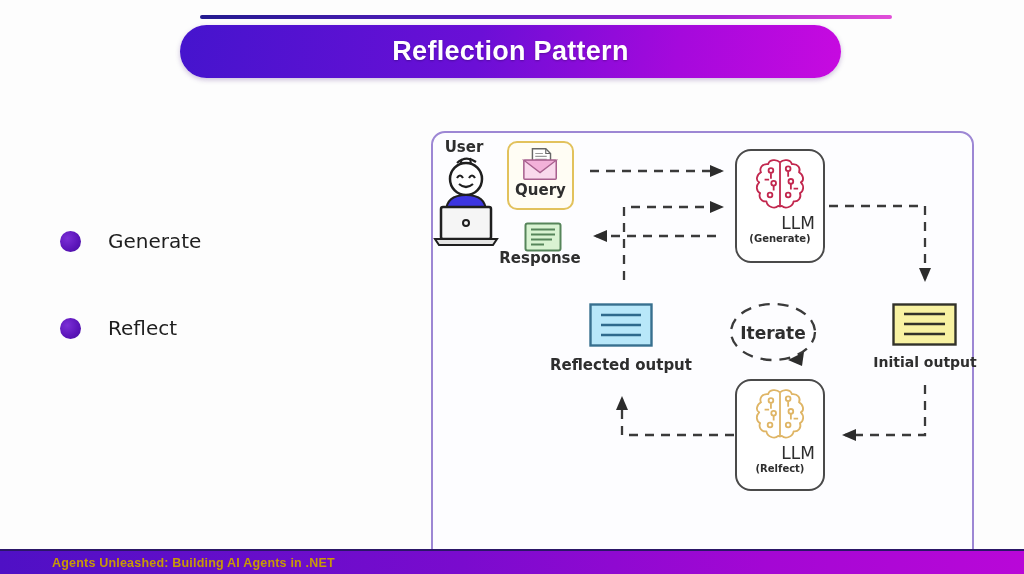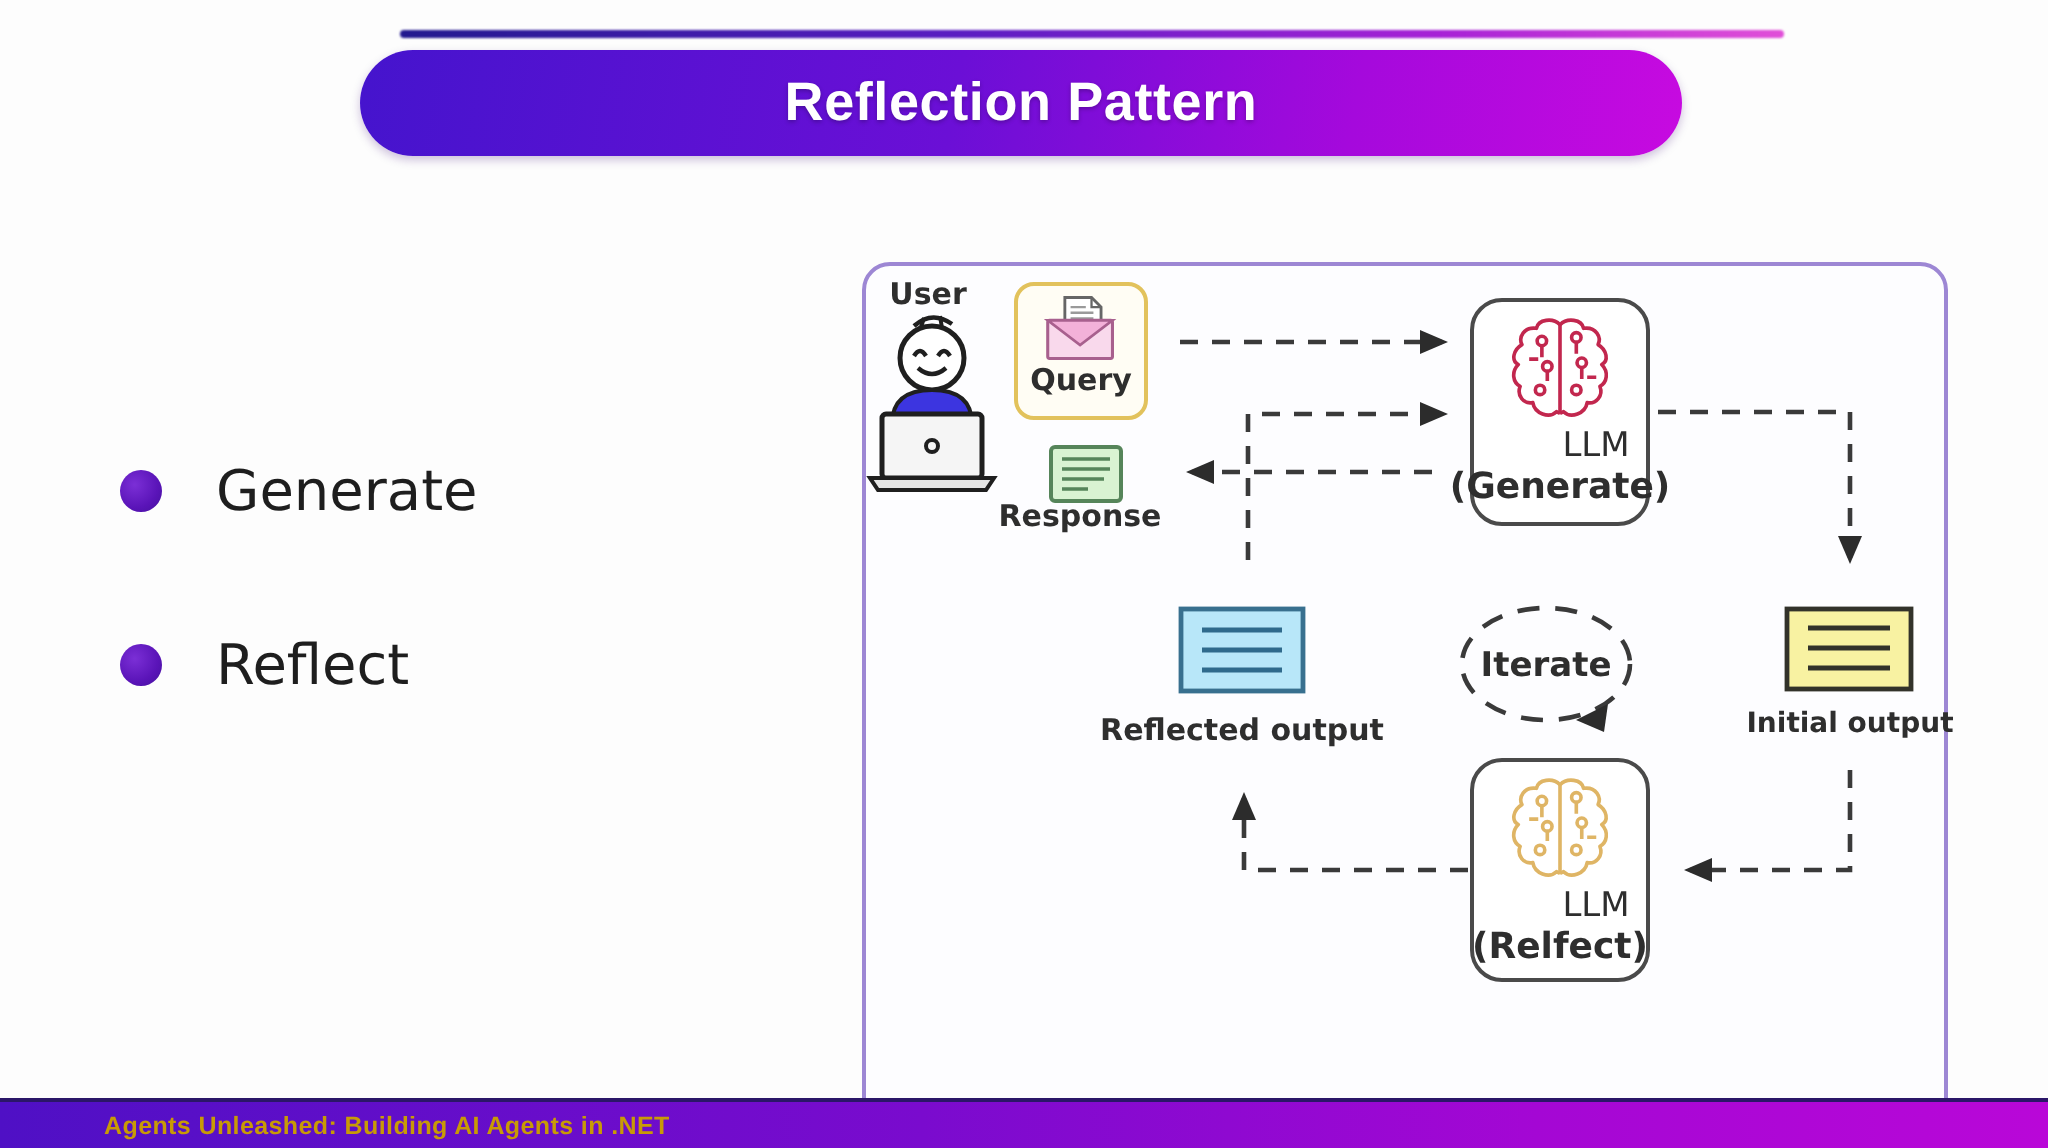--- a/index.html
+++ b/index.html
@@ -19,21 +19,21 @@
     display:flex; align-items:center; justify-content:center;
     box-shadow:0 2px 5px rgba(60,10,120,.25); }
   .banner-title { color:#ffffff; font-size:27px; font-weight:bold; letter-spacing:.3px;
     text-shadow:0 1px 2px rgba(0,0,0,.25); font-family:"Liberation Sans",sans-serif; }
 
   
   .bullet-row { position:absolute; left:60px; display:flex; align-items:center; gap:27px; }
   .bullet-row.r1 { top:229px; } .bullet-row.r2 { top:316px; }
   .bullet-dot { width:21px; height:21px; border-radius:50%;
     background:radial-gradient(circle at 35% 35%, #7b2fd6 0%, #5a14b8 60%, #43109c 100%); }
-  .bullet-label { font-size:28px; color:#1e1e1e; font-family:"DejaVu Sans",sans-serif; }
+  .bullet-label { font-size:20px; color:#1e1e1e; font-family:"DejaVu Sans",sans-serif; }
 
   
   .diagram { position:absolute; left:431px; top:131px; width:543px; height:466px;
     border:2px solid #9d87d4; border-radius:14px; background:#fdfdff; }
   .diagram .lbl { position:absolute; font-family:"DejaVu Sans",sans-serif;
     font-weight:bold; color:#2e2e2e; text-align:center; }
   .arrows { position:absolute; left:0; top:0; width:543px; height:361px; }
 
   .user-label { left:0px; top:5px; width:62px; font-size:15px; }
   .user-fig { position:absolute; left:0px; top:21px; }
@@ -48,21 +48,21 @@
   .response-icon { position:absolute; left:91px; top:89px; }
   .response-label { left:53px; top:116px; width:108px; font-size:15px; }
 
   .llm-box { position:absolute; width:90px; border:2.5px solid #4a4a4a; border-radius:16px;
     background:#ffffff; display:flex; flex-direction:column; align-items:center;
     padding-top:5px; }
   .llm-gen { left:302px; top:16px; height:114px; }
   .llm-ref { left:302px; top:246px; height:112px; }
   .llm-line1 { font-size:17px; font-weight:normal; color:#2e2e2e;
     font-family:"DejaVu Sans",sans-serif; line-height:1.1;margin-left:36px; }
-  .llm-line2 { font-size:18px; font-weight:bold; color:#2e2e2e;
+  .llm-line2 { font-size:10px; font-weight:bold; color:#2e2e2e;
     font-family:"DejaVu Sans",sans-serif; line-height:1.2; }
 
   .iterate-label { left:294px; top:190px; width:92px; font-size:17px; }
 
   .initial-rect { position:absolute; left:459px; top:170px; }
   .initial-label { left:423px; top:221px; width:138px; font-size:14px; }
 
   .reflected-rect { position:absolute; left:156px; top:170px; }
   .reflected-label { left:114px; top:223px; width:148px; font-size:15px; }
 

